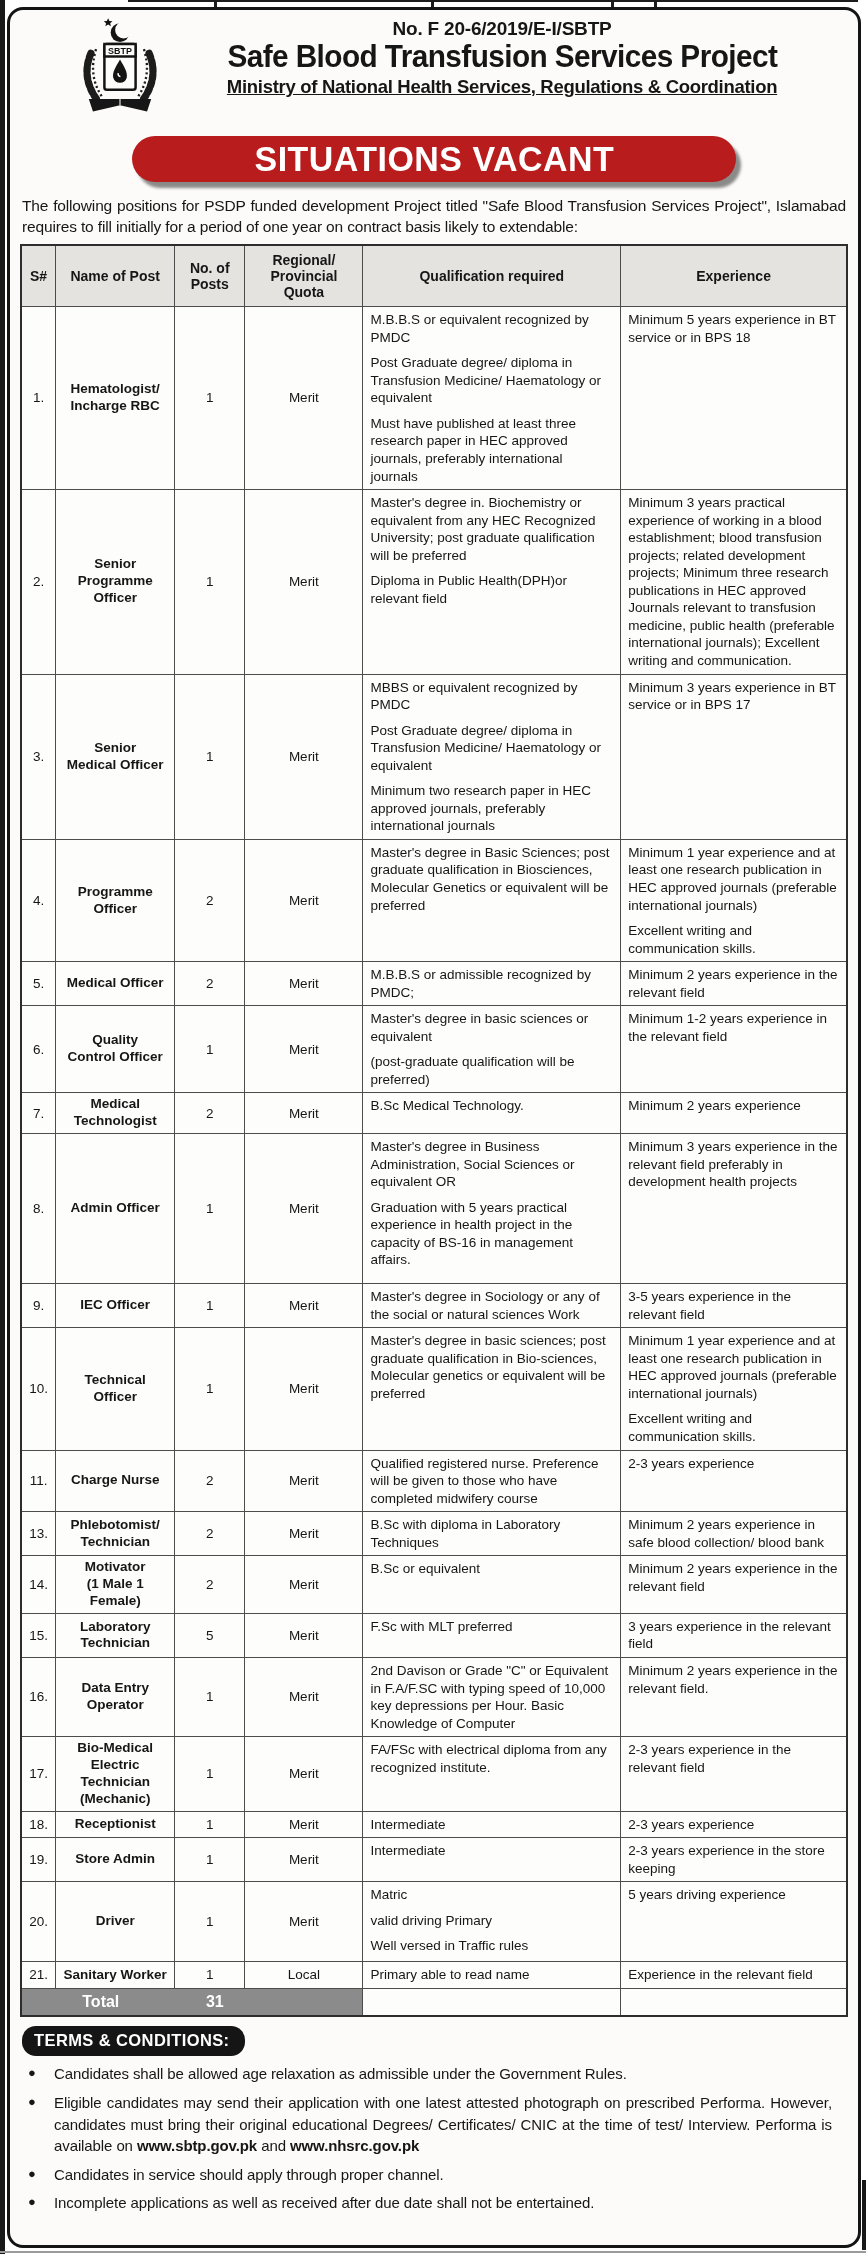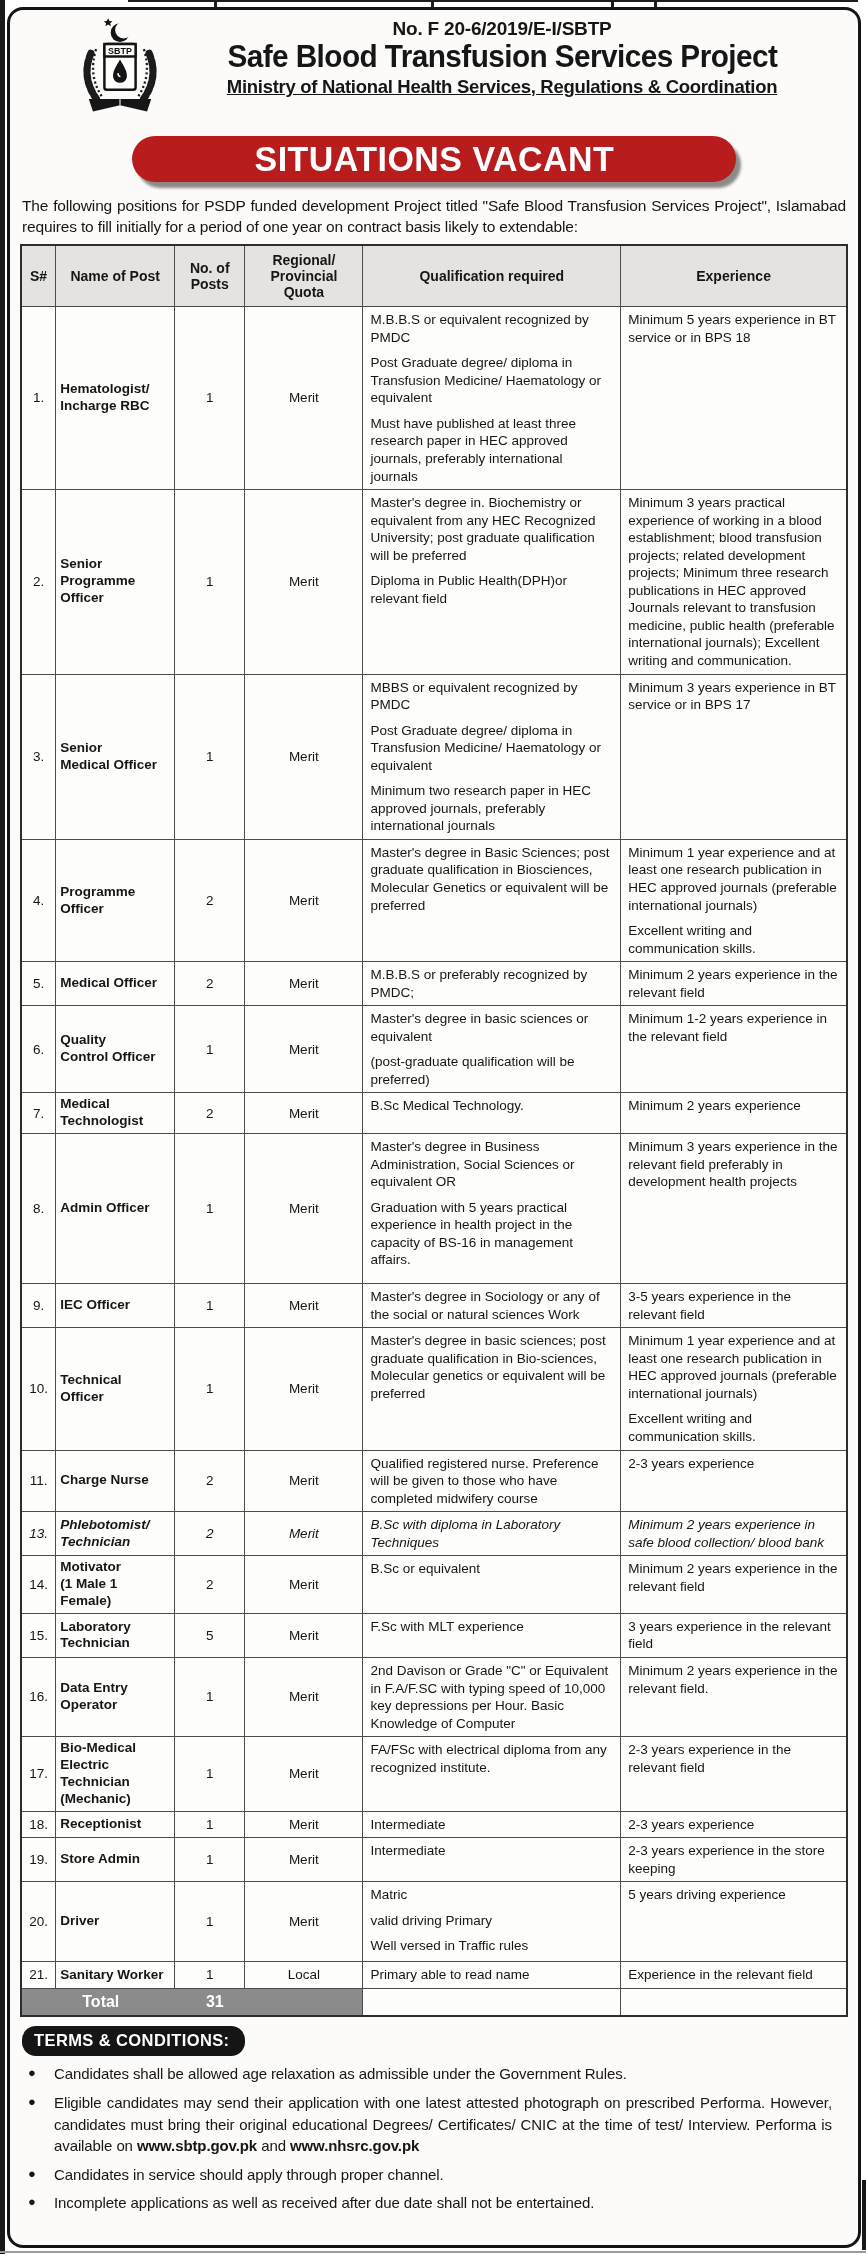--- a/index.html
+++ b/index.html
@@ -59,21 +59,21 @@
   
   table{width:100%;border-collapse:collapse;table-layout:fixed;background:#fdfdfc;}
   table{border:2px solid #2d2d2d;}
   th,td{border:1.4px solid #4c4c4c;vertical-align:middle;box-sizing:border-box;}
   thead th{
     background:#e4e3e0;font-weight:bold;font-size:14px;line-height:1.15;
     padding:6px 3px;white-space:pre-line;text-align:center;height:46px;
   }
   td{font-size:13.5px;line-height:1.3;padding:3px 4px;}
   .c-sno{text-align:center;}
-  .c-post{font-weight:bold;white-space:pre-line;line-height:1.25;}
+  .c-post{text-align:center;font-weight:bold;white-space:pre-line;line-height:1.25;}
   .c-posts,.c-quota{text-align:center;}
   .c-qual,.c-exp{vertical-align:top;padding:4px 7px;}
   .c-qual p,.c-exp p{margin:0 0 8px 0;}
   .c-qual p:last-child,.c-exp p:last-child{margin-bottom:0;}
 
   .total-cell{
     background:#8b8b8b;border:1.4px solid #4c4c4c;height:28px;padding:2px 4px;
   }
   .total-flex{display:flex;align-items:center;color:#fff;font-weight:bold;font-size:16px;}
   .total-label{flex:0 0 45%;text-align:center;padding-right:6px;}
@@ -222,21 +222,21 @@
             <p>Minimum 1 year experience and at least one research publication in HEC approved journals (preferable international journals)</p>
             <p>Excellent writing and communication skills.</p>
           </td>
   </tr>
         <tr style="height: 40px;">
     <td class="c-sno">5.</td>
     <td class="c-post">Medical Officer</td>
     <td class="c-posts">2</td>
     <td class="c-quota">Merit</td>
     <td class="c-qual">
-            <p>M.B.B.S or preferably recognized by PMDC;</p>
+            <p>M.B.B.S or admissible recognized by PMDC;</p>
           </td>
     <td class="c-exp">
             <p>Minimum 2 years experience  in the relevant field</p>
           </td>
   </tr>
         <tr style="height: 66px;">
     <td class="c-sno">6.</td>
     <td class="c-post">Quality
 Control Officer</td>
     <td class="c-posts">1</td>
@@ -306,21 +306,21 @@
     <td class="c-post">Charge Nurse</td>
     <td class="c-posts">2</td>
     <td class="c-quota">Merit</td>
     <td class="c-qual">
             <p>Qualified registered nurse. Preference will be given to those who have completed midwifery course</p>
           </td>
     <td class="c-exp">
             <p>2-3 years experience</p>
           </td>
   </tr>
-        <tr style="height: 40px; font-style: italic;">
+        <tr style="height: 40px;">
     <td class="c-sno">13.</td>
     <td class="c-post">Phlebotomist/
 Technician</td>
     <td class="c-posts">2</td>
     <td class="c-quota">Merit</td>
     <td class="c-qual">
             <p>B.Sc with diploma in Laboratory Techniques</p>
           </td>
     <td class="c-exp">
             <p>Minimum 2 years experience in safe blood collection/ blood bank</p>
@@ -339,21 +339,21 @@
             <p>Minimum 2 years experience in the relevant field</p>
           </td>
   </tr>
         <tr style="height: 40px;">
     <td class="c-sno">15.</td>
     <td class="c-post">Laboratory
 Technician</td>
     <td class="c-posts">5</td>
     <td class="c-quota">Merit</td>
     <td class="c-qual">
-            <p>F.Sc with MLT experience</p>
+            <p>F.Sc with MLT preferred</p>
           </td>
     <td class="c-exp">
             <p>3 years experience  in the relevant field</p>
           </td>
   </tr>
         <tr style="height: 76px;">
     <td class="c-sno">16.</td>
     <td class="c-post">Data Entry
 Operator</td>
     <td class="c-posts">1</td>

